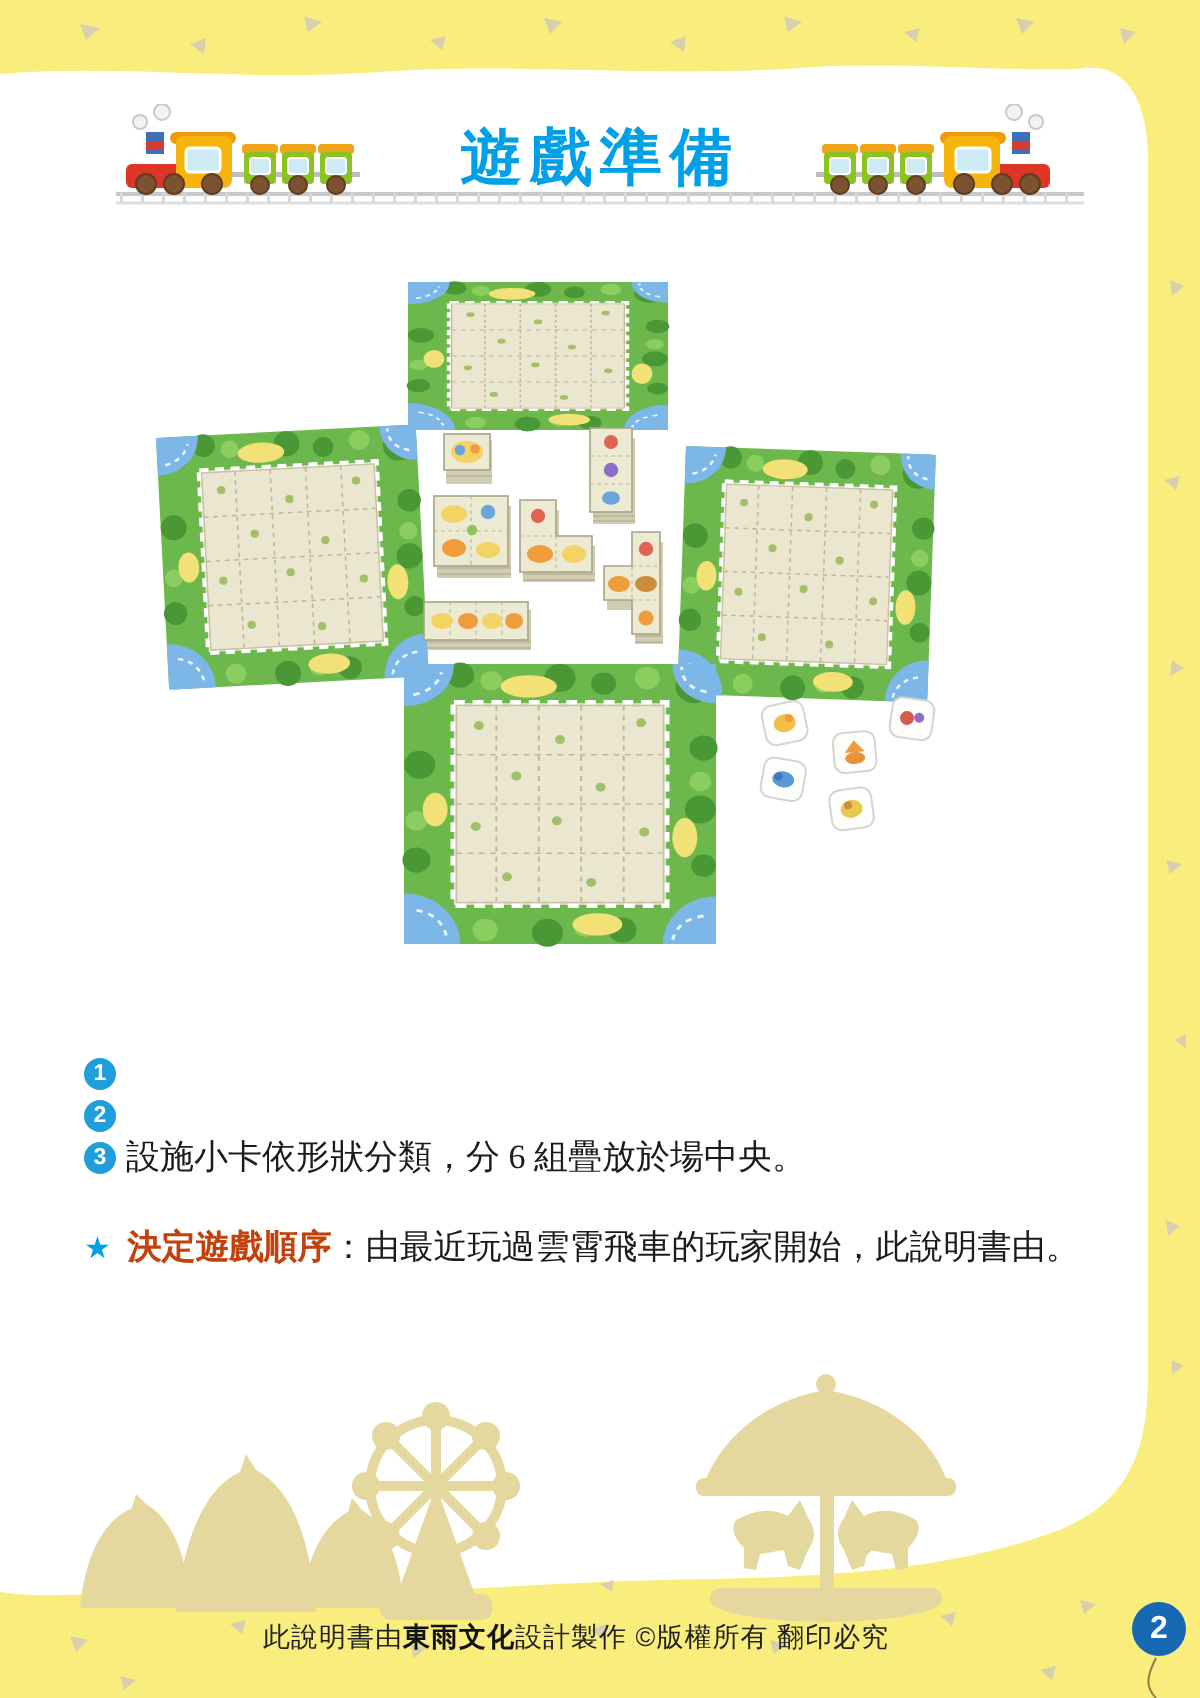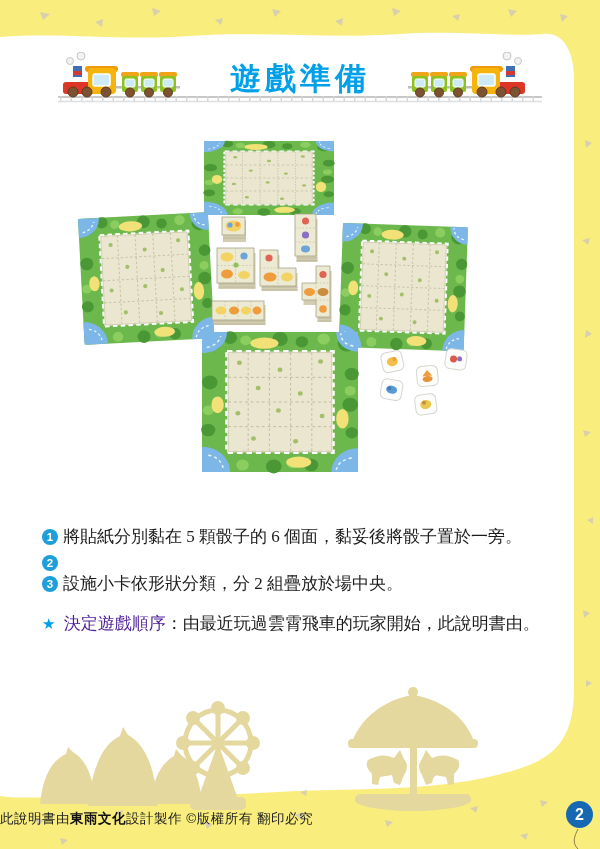--- a/index.html
+++ b/index.html
@@ -18,23 +18,23 @@
   
   #instructions{position:absolute;left:42px;top:524px;width:520px;z-index:3;
       font-family:"Liberation Serif","DejaVu Serif",serif;color:#1b1b1b;font-size:17px;}
   .instr-line{display:flex;align-items:flex-start;line-height:26px;margin:0;}
   .num-badge{flex:0 0 auto;width:16px;height:16px;border-radius:50%;background:#1e9fdb;color:#fff;
       font-family:"Liberation Sans",sans-serif;font-size:11.5px;font-weight:bold;line-height:16px;
       text-align:center;margin:5px 5px 0 0;}
   #note-line{position:absolute;left:42px;top:612px;width:520px;z-index:3;
       font-family:"Liberation Serif","DejaVu Serif",serif;font-size:17px;line-height:24px;color:#1b1b1b;}
   #note-line .star{color:#00a0e9;font-family:"Liberation Sans",sans-serif;font-size:15px;margin-right:4px;}
-  #note-line .note-label{color:#4c1d95;font-weight:normal;}
-  
-  #footer-line{position:absolute;left:0;top:810px;width:576px;z-index:3;
+  #note-line .note-label{color:#c2410c;font-weight:bold;}
+  
+  #footer-line{position:absolute;left:0;top:810px;width:576px;text-align:center;z-index:3;
       font-size:13.5px;color:#222;letter-spacing:.5px;}
   #footer-line .pub{font-weight:bold;color:#111;}
   
   #page-balloon{position:absolute;left:566px;top:801px;width:27px;height:27px;border-radius:50%;
       background:#1668b3;color:#fff;font-weight:bold;font-size:16px;line-height:27px;text-align:center;z-index:3;}
 </style>
 </head>
 <body>
 
 <svg id="bg" viewBox="0 0 600 849" aria-hidden="true">
@@ -327,28 +327,27 @@
       <rect width="21" height="20" rx="5" fill="#fdfdfb" stroke="#d5d5d0" stroke-width="1"></rect>
       <ellipse cx="10.5" cy="10" rx="5.5" ry="4.5" fill="#e8c84e"></ellipse>
         <circle cx="9" cy="8" r="2" fill="#c98d3c"></circle>
     </g>
   </g>
 </svg>
 
 <div id="instructions">
   <p class="instr-line">
     <span class="num-badge">1</span>
-    <span>將貼紙分別黏在 5 顆骰子的 6 個面，黏妥後將骰子置於一旁。</span>
   </p>
   <p class="instr-line">
     <span class="num-badge">2</span>
   </p>
   <p class="instr-line">
     <span class="num-badge">3</span>
-    <span>設施小卡依形狀分類，分 2 組疊放於場中央。</span>
+    <span>設施小卡依形狀分類，分 6 組疊放於場中央。</span>
   </p>
 </div>
 
 <div id="note-line">
   <span class="star">★</span>
   <span class="note-label">決定遊戲順序</span><span>：</span><span>由最近玩過雲霄飛車的玩家開始，此說明書由。</span>
 </div>
 
 <div id="footer-line">
   <span>此說明書由</span><span class="pub">東雨文化</span><span>設計製作 ©版權所有 翻印必究</span>

